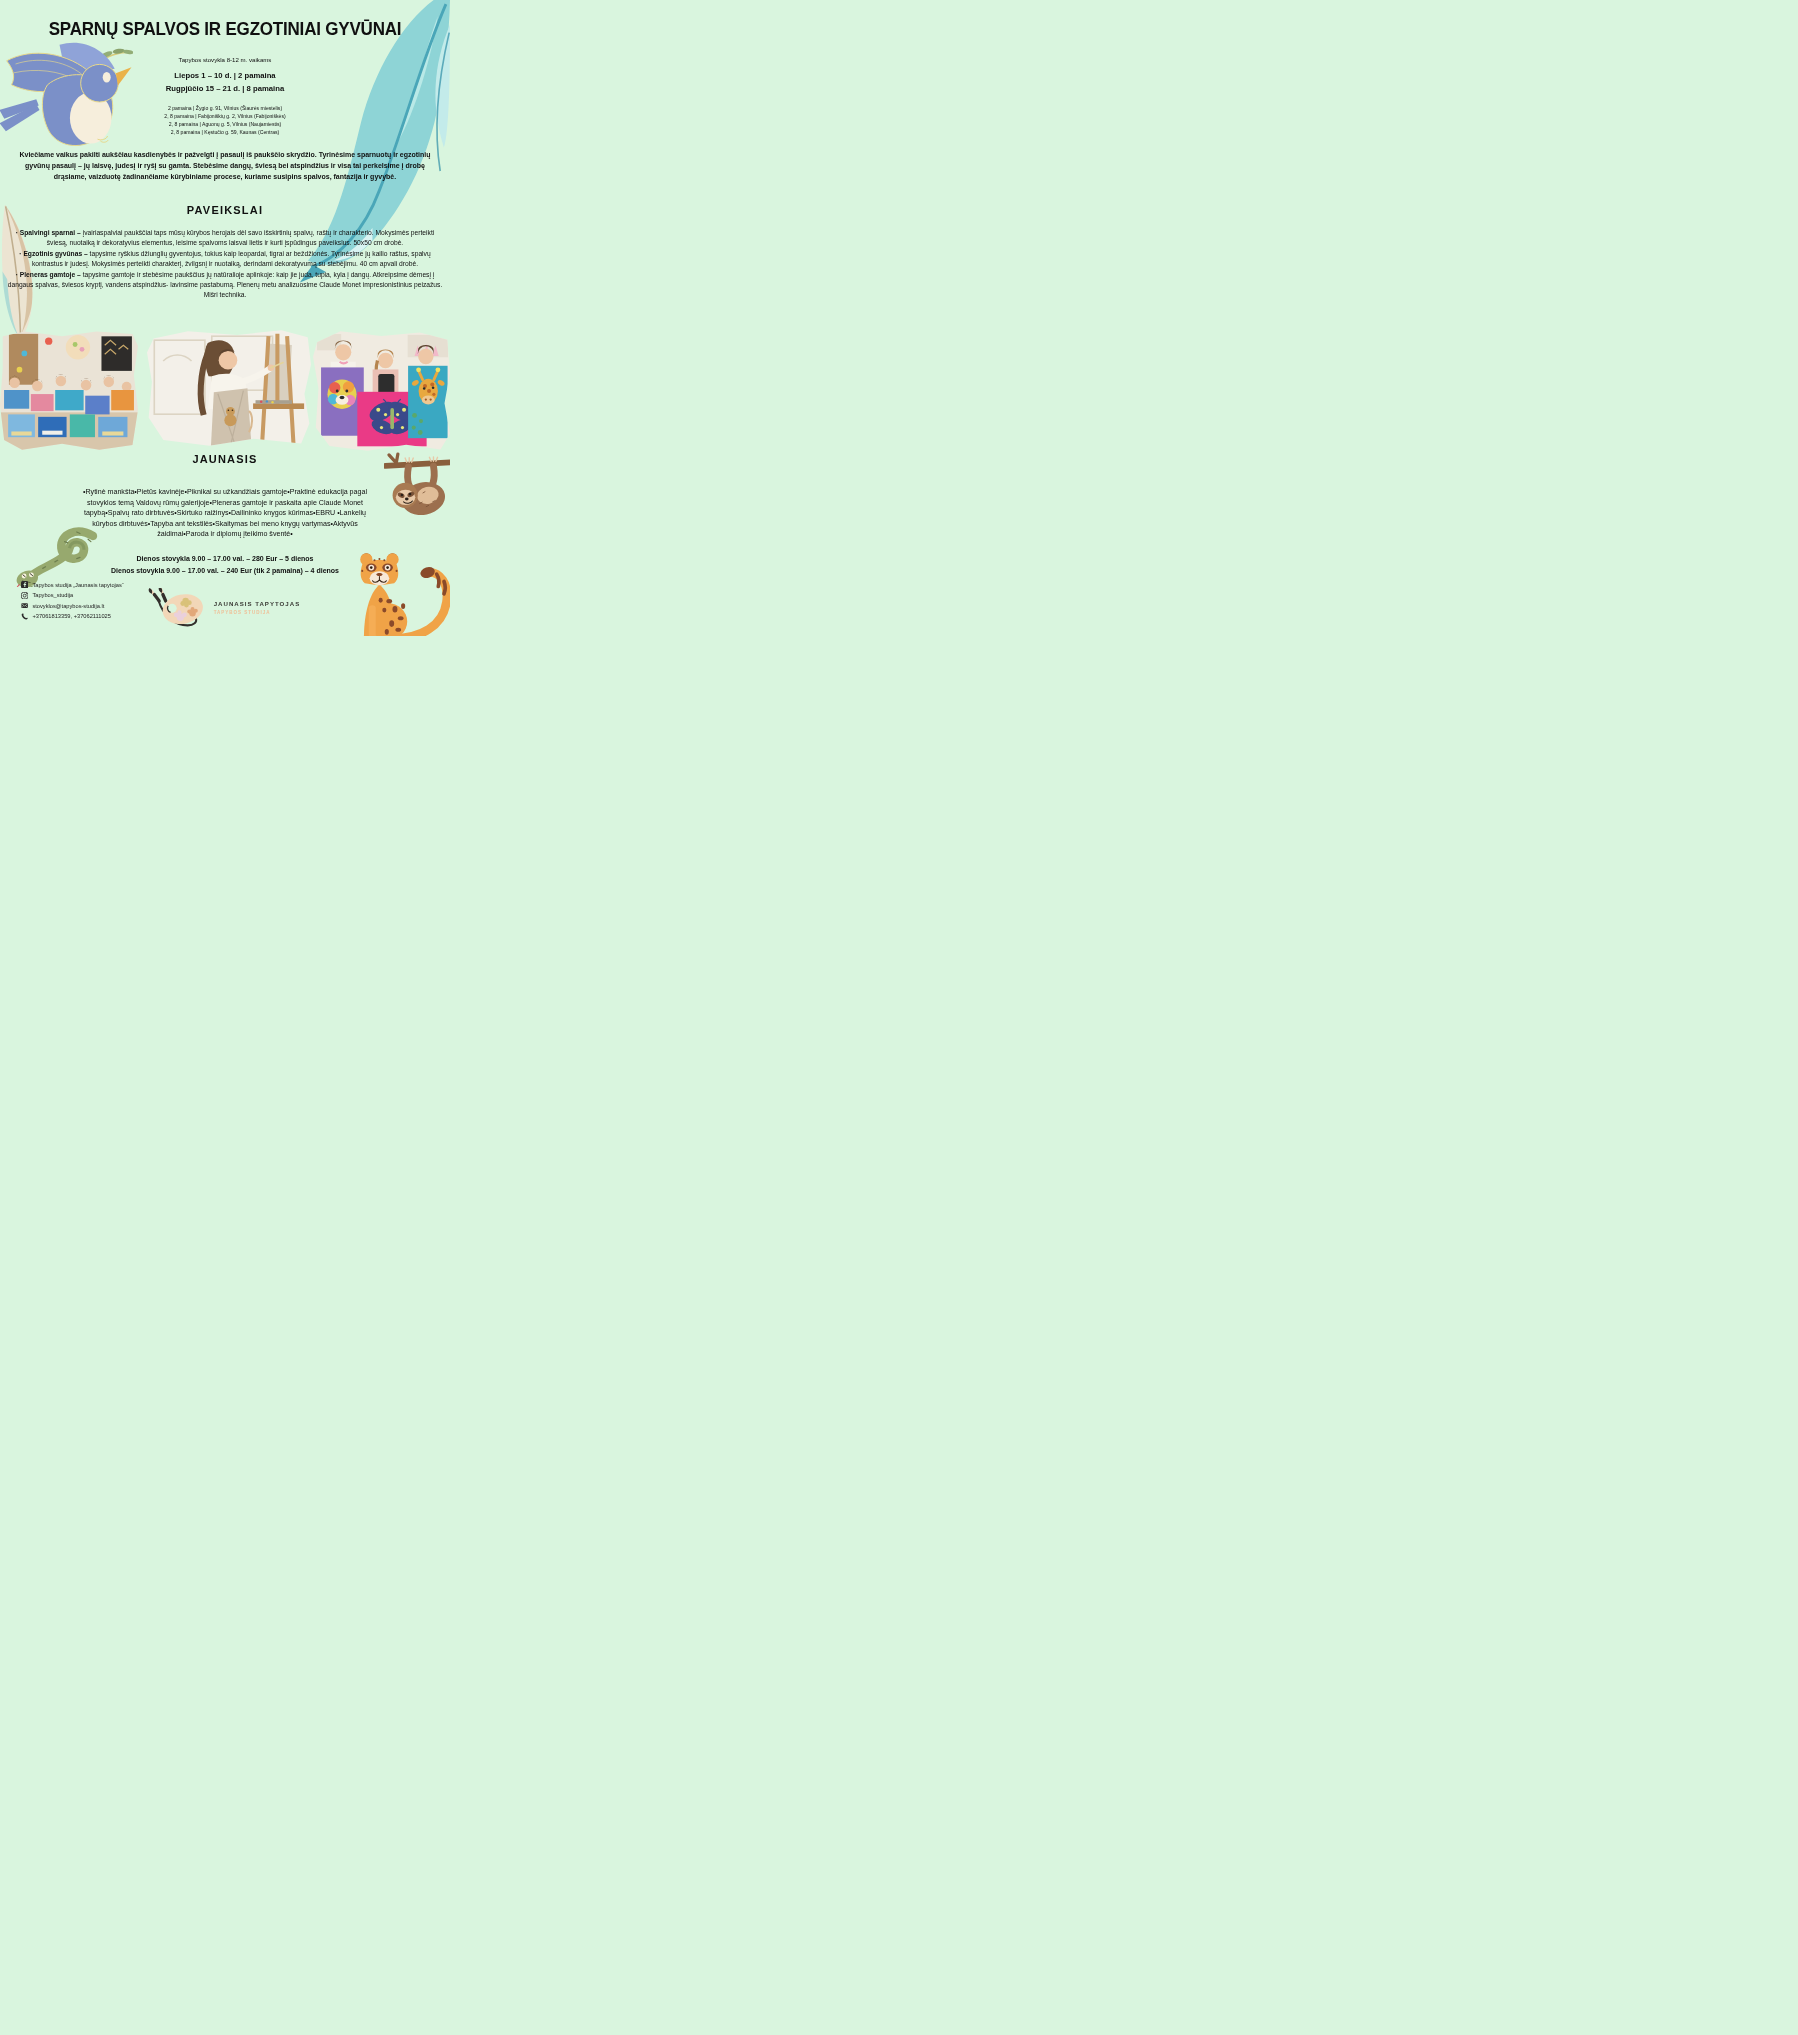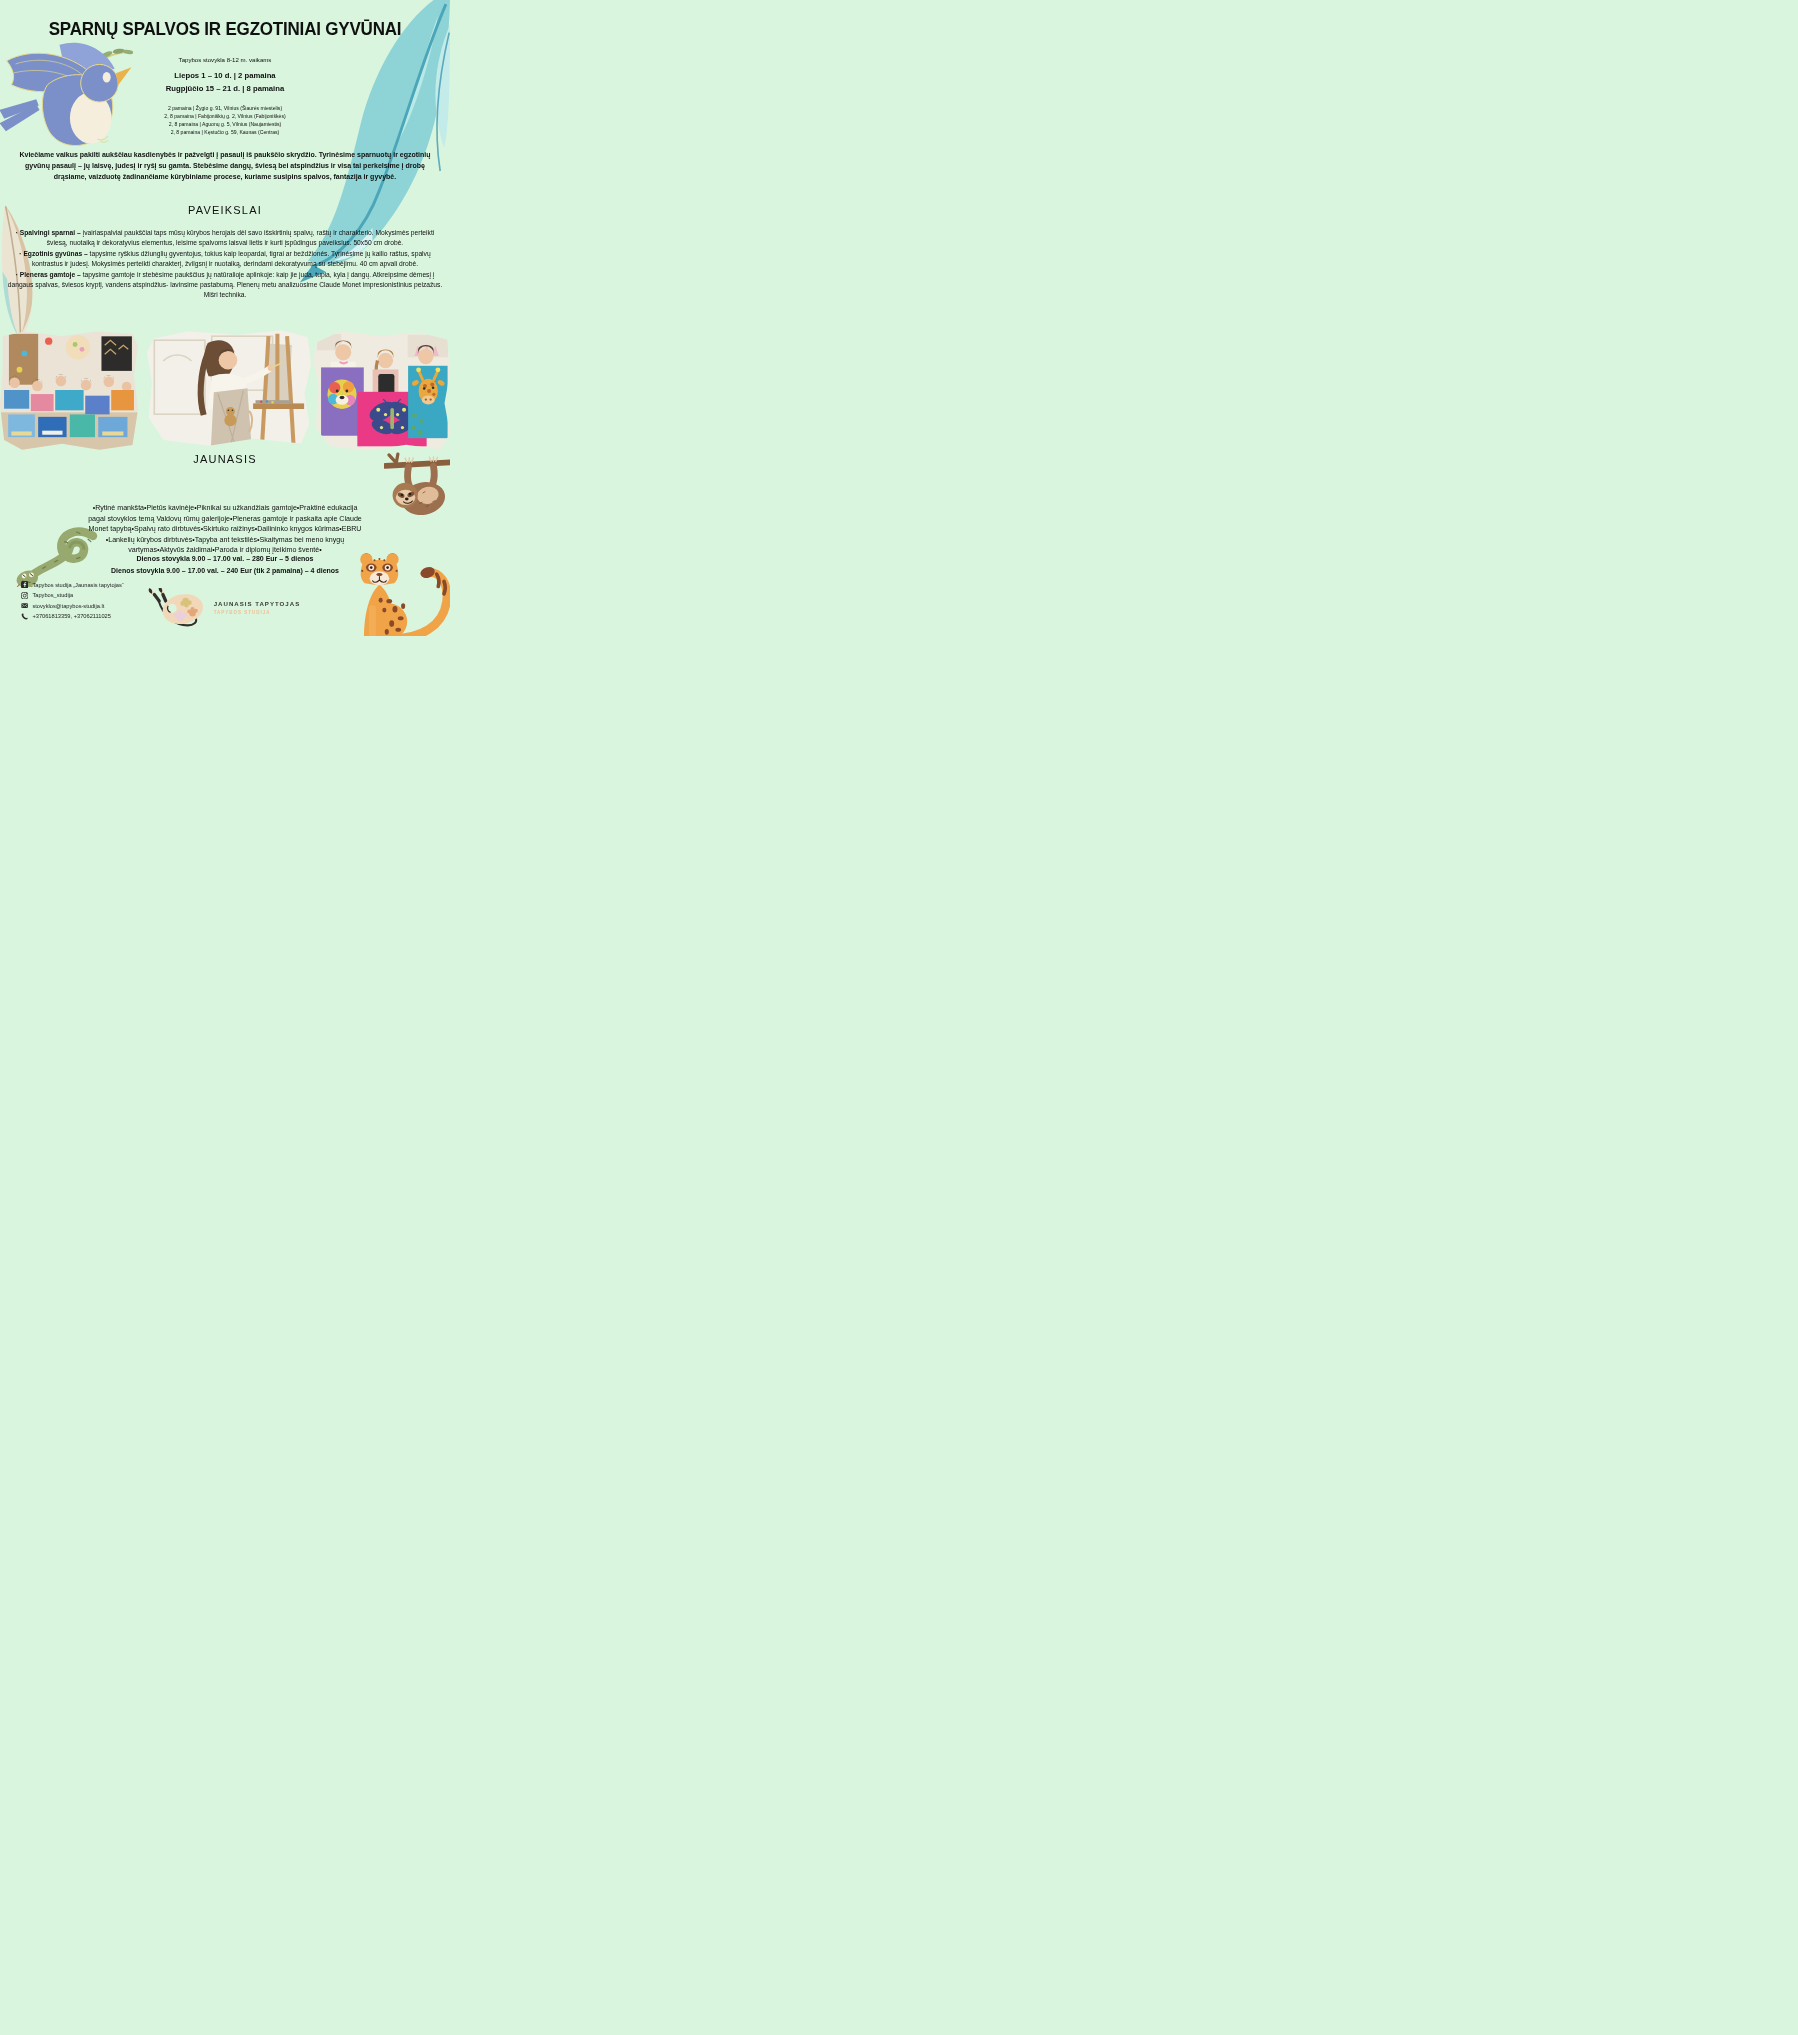--- a/index.html
+++ b/index.html
@@ -16,35 +16,35 @@
   .title{position:absolute;top:20.4px;left:0;right:0;margin:0;text-align:center;
          font-size:17px;font-weight:700;letter-spacing:-0.2px;transform:scaleY(1.06);}
   .subtitle{position:absolute;top:56px;left:0;right:0;margin:0;text-align:center;font-size:6.1px;}
   .sessions{position:absolute;top:70px;left:0;right:0;text-align:center;}
   .sessions p{margin:0;font-size:7.7px;font-weight:700;line-height:12.6px;}
   .locations{position:absolute;top:104px;left:0;right:0;text-align:center;}
   .locations p{margin:0;font-size:5.1px;line-height:8.1px;}
   .intro{position:absolute;top:149px;left:19px;right:19px;margin:0;text-align:center;
          font-size:7px;font-weight:700;line-height:11.2px;}
   .heading{position:absolute;left:0;right:0;margin:0;text-align:center;
-           font-size:11px;font-weight:400;letter-spacing:1.2px;}
+           font-size:11px;font-weight:700;letter-spacing:1.2px;}
   .paveikslai-h{top:204px;}
   .veiklos-h{top:453px;}
   .sections{position:absolute;top:228px;left:5.7px;right:5.7px;text-align:center;}
   .sections p{margin:0;font-size:6.7px;line-height:10.4px;}
   .lead{font-weight:700;}
   .photo{position:absolute;overflow:hidden;}
   .photo svg{display:block;width:100%;height:100%;}
   .photo-left{top:329px;left:0;width:138px;height:122px;
     clip-path:polygon(2% 6%,18% 2%,45% 6%,70% 2%,96% 4%,100% 14%,97% 38%,100% 66%,96% 95%,72% 99%,45% 94%,16% 99%,3% 91%,0 62%,2% 32%);}
   .photo-mid{top:329px;left:147px;width:164px;height:118px;
     clip-path:polygon(4% 8%,25% 2%,55% 5%,82% 1%,98% 7%,100% 30%,96% 55%,99% 80%,94% 97%,65% 93%,38% 99%,10% 94%,1% 75%,3% 45%,0 20%);}
   .photo-right{top:330px;left:313px;width:137px;height:122px;
     clip-path:polygon(3% 10%,20% 1%,50% 5%,78% 2%,98% 8%,100% 35%,96% 60%,100% 85%,93% 98%,68% 94%,40% 99%,12% 95%,2% 80%,4% 48%,0 22%);}
-  .activities{position:absolute;top:487px;left:72px;right:72px;margin:16px;text-align:center;
+  .activities{position:absolute;top:487px;left:72px;right:72px;margin:0;text-align:center;
               font-size:7.1px;line-height:10.6px;}
   .pricing{position:absolute;top:553px;left:0;right:0;text-align:center;}
   .pricing p{margin:0;font-size:7px;font-weight:700;line-height:11.8px;}
   .contacts{position:absolute;top:581px;left:21px;}
   .contact{display:flex;align-items:center;gap:4.1px;height:7.3px;margin-bottom:3.3px;}
   .contact .txt{font-size:5.7px;color:#222;}
   .cicon{width:7.3px;height:7.3px;display:inline-block;flex:0 0 7.3px;}
   .logo{position:absolute;top:588px;left:147px;display:flex;align-items:center;gap:5.7px;}
   .logo-name{font-size:6.1px;font-weight:700;letter-spacing:1px;color:#3a3a35;}
   .logo-tagline{margin-top:3.7px;font-size:4.5px;font-weight:700;letter-spacing:1px;color:#efbf97;}

